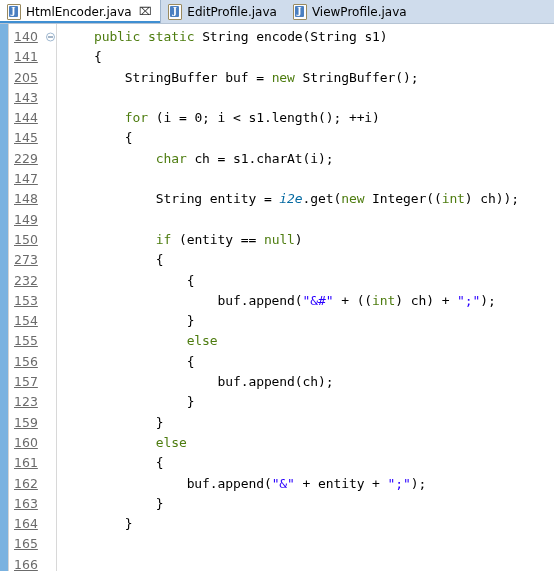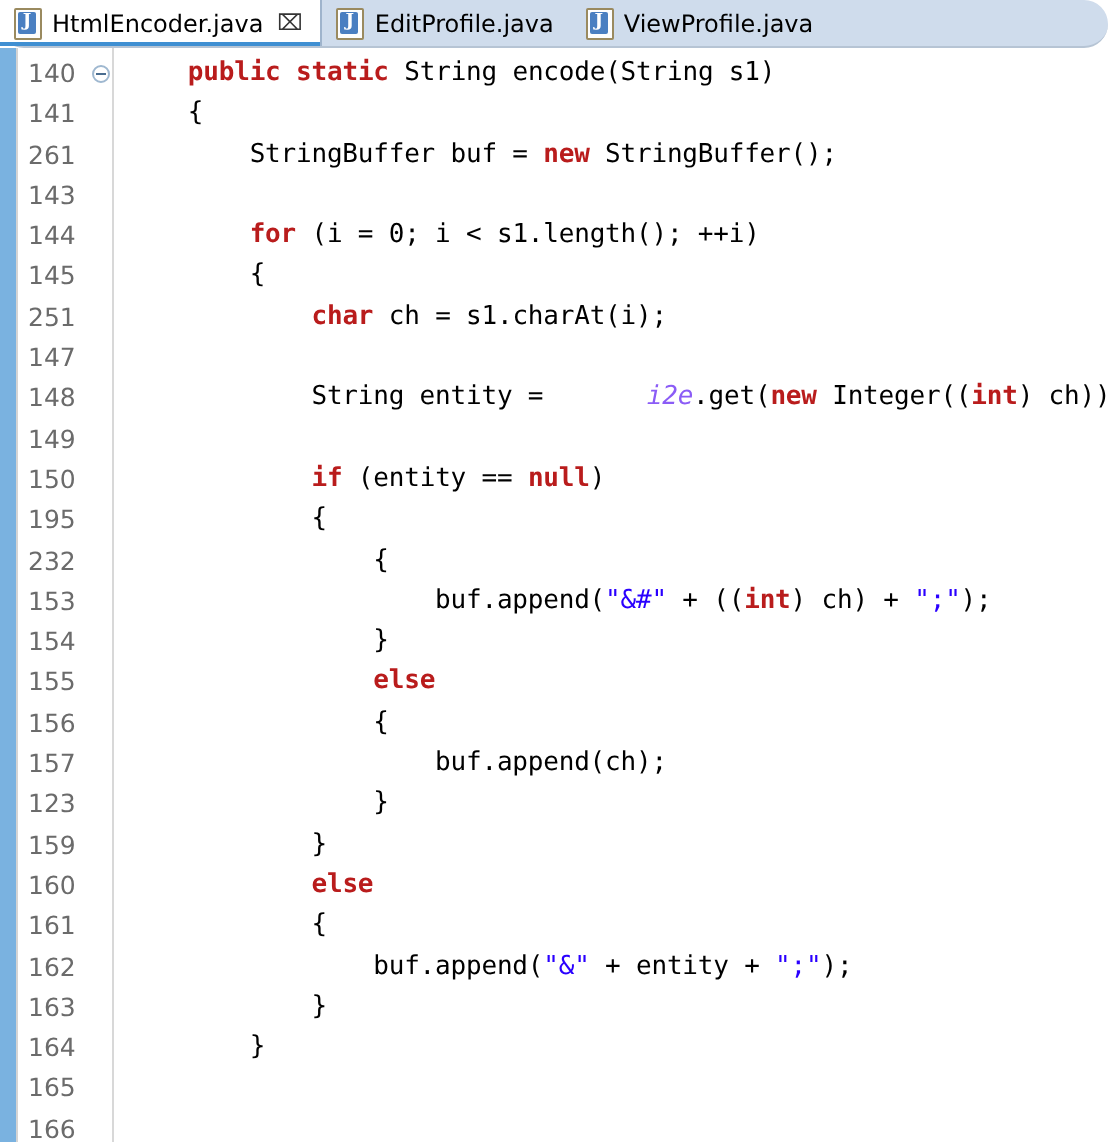--- a/index.html
+++ b/index.html
@@ -16,21 +16,20 @@
 
   
   #tabbar {
     position: relative;
     height: 24px;
     background: #cfdcec;
     display: flex;
     align-items: stretch;
     border-bottom: 1px solid #b6c4d4;
     box-sizing: border-box;
-    border-radius: 12px;
   }
   .tab {
     display: flex;
     align-items: center;
     gap: 5px;
     padding: 0 9px 0 7px;
     font-size: 12px;
     color: #000000;
     white-space: nowrap;
     box-sizing: border-box;
@@ -114,20 +113,21 @@
   .ln {
     height: 20.3px;
     line-height: 20.3px;
     font-family: "DejaVu Sans", sans-serif;
     font-size: 12.5px;
     color: #6b6b6b;
     text-align: left;
     padding-left: 5px;
     position: relative;
     white-space: nowrap;
+    text-decoration: underline;
   }
   .fold {
     position: absolute;
     right: 1px;
     top: 50%;
     transform: translateY(-50%);
     width: 9px; height: 9px;
     border: 1px solid #9fb8d0;
     border-radius: 50%;
     background: #ffffff;
@@ -151,23 +151,23 @@
     height: 20.3px;
     line-height: 20.3px;
     font-family: "DejaVu Sans Mono", monospace;
     font-size: 13px;
     color: #000000;
     white-space: pre;
     letter-spacing: -0.1px;
   }
 
   
-  .kw  { color: #b91c1c; font-weight: bold; }
+  .kw  { color: #4d7c0f; font-weight: normal; }
   .str { color: #2a00ff; }
-  .fld { color: #8b5cf6; font-style: italic; margin-left: 44px; }
+  .fld { color: #0369a1; font-style: italic; }
   .pln { color: #000000; }
 </style>
 </head>
 <body>
 
 <div id="tabbar">
     <div class="tab active">
       <span class="jicon"></span>
       <span class="tab-label">HtmlEncoder.java</span>
       <span class="tab-close">⌧</span>
@@ -180,30 +180,30 @@
       <span class="jicon"></span>
       <span class="tab-label">ViewProfile.java</span>
     </div>
   </div>
 
 <div id="editor">
   <div id="changebar"></div>
   <div id="gutter">
       <div class="ln"><span>140</span><span class="fold"></span></div>
       <div class="ln"><span>141</span></div>
-      <div class="ln"><span>261</span></div>
+      <div class="ln"><span>205</span></div>
       <div class="ln"><span>143</span></div>
       <div class="ln"><span>144</span></div>
       <div class="ln"><span>145</span></div>
-      <div class="ln"><span>251</span></div>
+      <div class="ln"><span>229</span></div>
       <div class="ln"><span>147</span></div>
       <div class="ln"><span>148</span></div>
       <div class="ln"><span>149</span></div>
       <div class="ln"><span>150</span></div>
-      <div class="ln"><span>195</span></div>
+      <div class="ln"><span>273</span></div>
       <div class="ln"><span>232</span></div>
       <div class="ln"><span>153</span></div>
       <div class="ln"><span>154</span></div>
       <div class="ln"><span>155</span></div>
       <div class="ln"><span>156</span></div>
       <div class="ln"><span>157</span></div>
       <div class="ln"><span>123</span></div>
       <div class="ln"><span>159</span></div>
       <div class="ln"><span>160</span></div>
       <div class="ln"><span>161</span></div>

